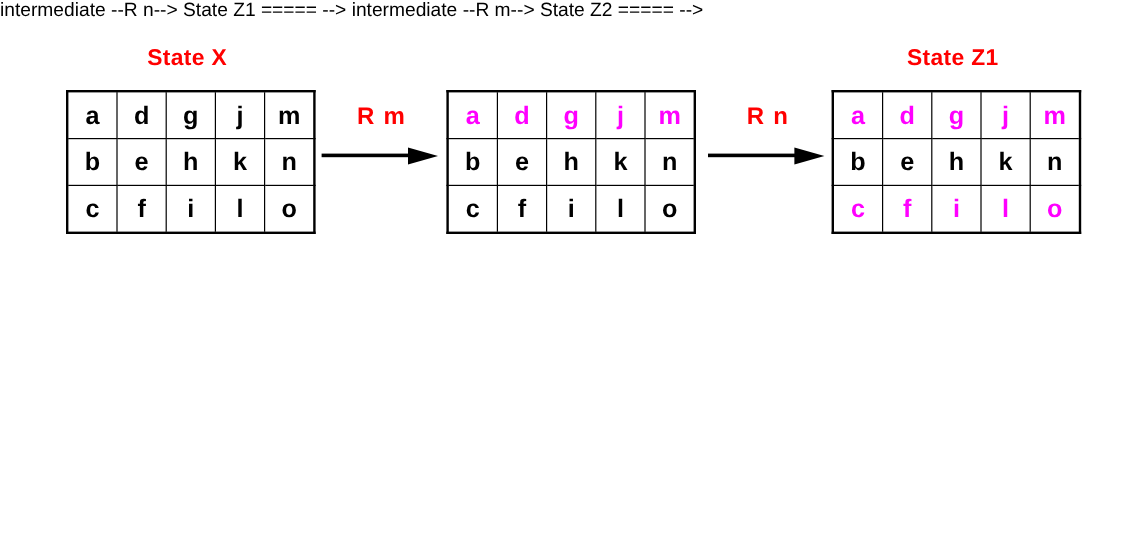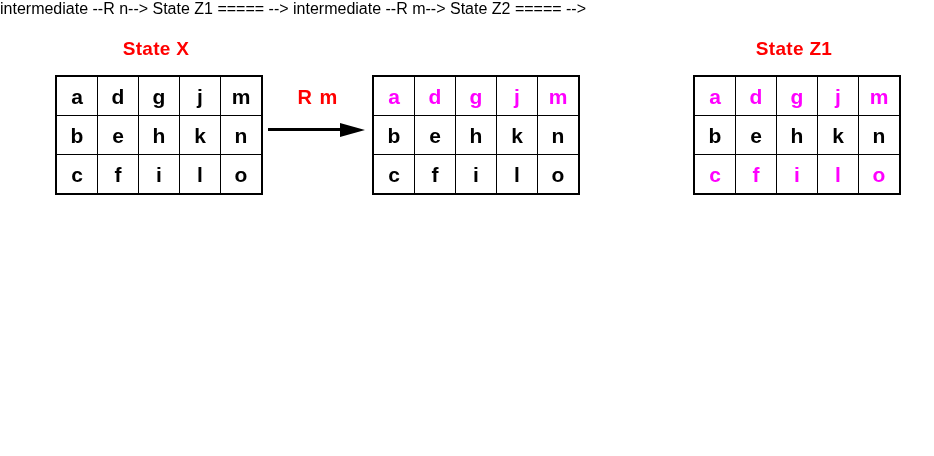--- a/index.html
+++ b/index.html
@@ -176,20 +176,27 @@
         <td>c</td>
         <td>f</td>
         <td>i</td>
         <td>l</td>
         <td>o</td>
       </tr>
     </tbody>
       </table>
   </div>
 
+  <div class="transition t-2 row-top-t">
+    <div class="transition-label">R n</div>
+    <div class="arrow">
+      <div class="shaft"></div>
+        <div class="head"></div>
+    </div>
+  </div>
 
   <div class="stage stage-right">
     <div class="state-title">State Z1</div>
     <table class="grid">
       <tbody>
           <tr>
         <td class="hl">a</td>
         <td class="hl">d</td>
         <td class="hl">g</td>
         <td class="hl">j</td>

